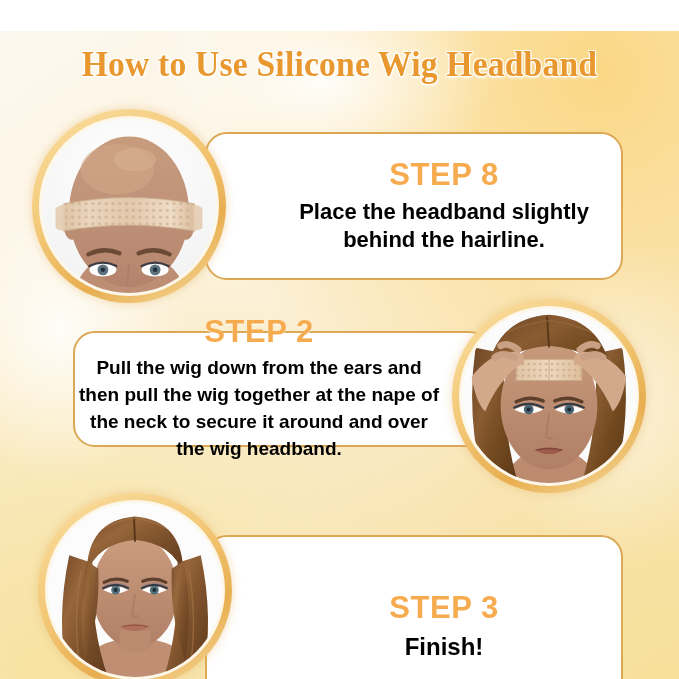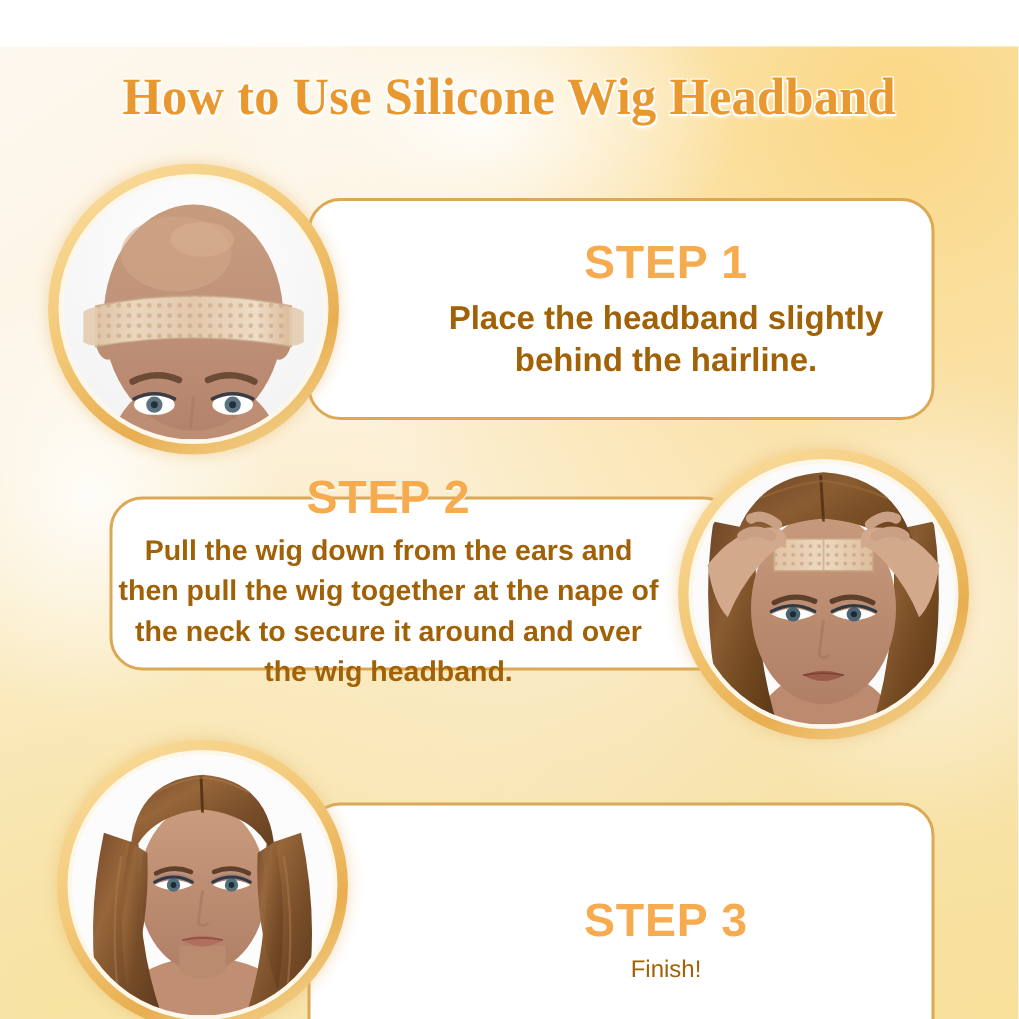--- a/index.html
+++ b/index.html
@@ -89,28 +89,28 @@
     color: #f7ab4f;
     letter-spacing: 0.5px;
     line-height: 1.1;
     margin: 0 0 6px 0;
     text-shadow: 0 1px 0 rgba(255,255,255,0.9);
   }
 
   .step-desc {
     font-family: "Liberation Sans", sans-serif;
     font-weight: bold;
-    color: #a16207;
+    color: #000000;
     margin: 0;
   }
 
   
   .step1 .step-desc { font-size: 22px; line-height: 1.28; }
   .step2 .step-desc { font-size: 19px; line-height: 1.42; }
-  .step3 .step-desc { font-size: 16px; font-weight: normal; line-height: 1.3; }
+  .step3 .step-desc { font-size: 24px; font-weight: bold; line-height: 1.3; }
 
   
   .circle-wrap {
     position: absolute;
     border-radius: 50%;
     background: linear-gradient(150deg, #fadfa2 0%, #f3c877 42%, #e8ae50 70%, #f6dc9f 100%);
     box-shadow: 0 0 10px rgba(226,176,96,0.45);
     box-sizing: border-box;
     padding: 7px;
   }
@@ -152,21 +152,21 @@
   <div class="glow g1"></div>
   <div class="glow g2"></div>
   <div class="glow g3"></div>
 
   <div class="title">How to Use Silicone Wig Headband</div>
 
   <div class="step step1">
 
     <div class="panel">
       <div class="panel-inner">
-        <div class="step-label">STEP 1</div>
+        <div class="step-label">STEP 8</div>
         <div class="step-desc">Place the headband slightly behind the hairline.</div>
       </div>
     </div>
 
     <div class="circle-wrap">
       <div class="circle-gap">
         <div class="circle-photo">
           <svg class="photo-svg" viewBox="0 0 180 180" preserveAspectRatio="xMidYMid slice">
             <defs>
               <linearGradient id="skin1" x1="0" y1="0" x2="0" y2="1">

